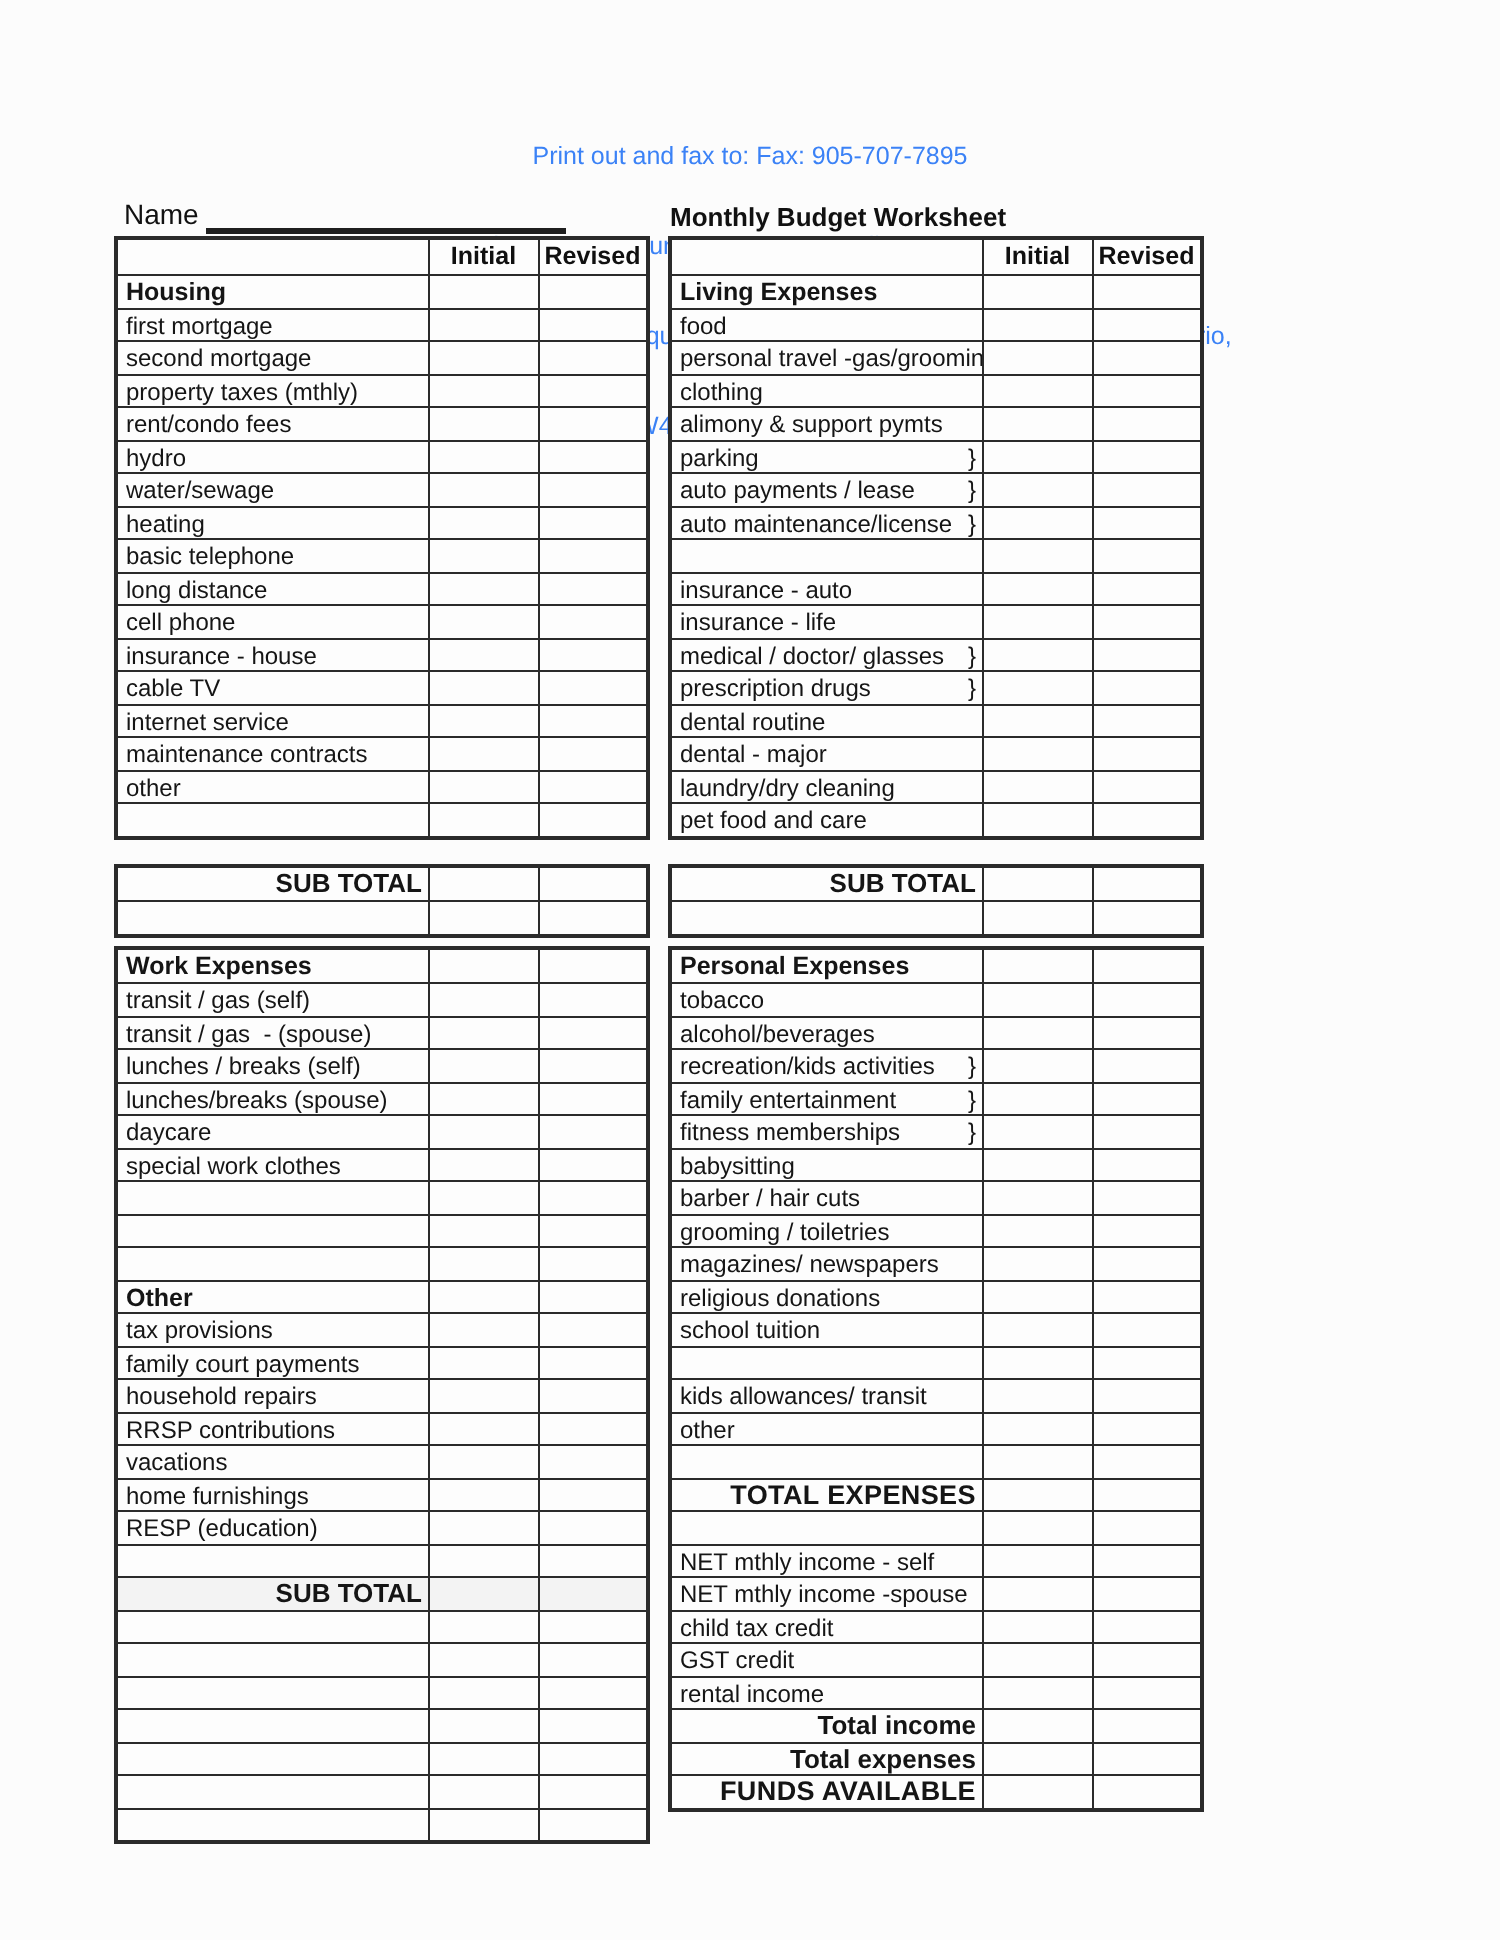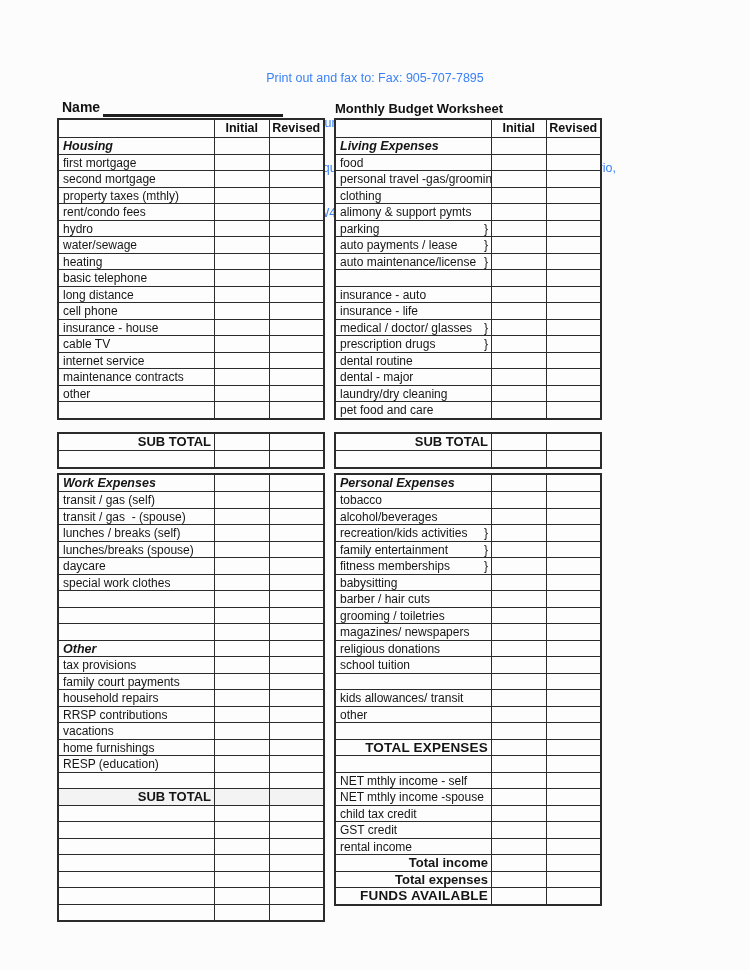--- a/index.html
+++ b/index.html
@@ -4,42 +4,42 @@
 <style>
   html,body{margin:0;padding:0;}
   body{background:#fcfcfc;font-family:"Liberation Sans", sans-serif;}
   .page{position:relative;width:750px;height:970px;background:#fcfcfc;color:#161616;overflow:hidden;}
 
   
   .fax-header{position:absolute;top:41px;left:44px;width:662px;text-align:center;
     font-size:12.5px;line-height:15px;white-space:pre;color:#3b82f6;}
 
   
-  .name-label{position:absolute;top:99px;left:62px;font-size:14px;font-weight:bold;color:#111;}
+  .name-label{position:absolute;top:99px;left:62px;font-size:14px;font-weight:normal;color:#111;}
   .name-underline{position:absolute;top:114px;left:103px;width:180px;height:2.5px;background:#1f1f1f;}
   .sheet-title{position:absolute;top:101px;left:335px;font-size:13px;font-weight:bold;color:#111;text-align:center;}
 
   
   .tables{position:absolute;top:118px;left:57px;display:flex;align-items:flex-start;}
   .tbl{width:268px;flex:0 0 auto;}
   .spacer-col{width:9px;flex:0 0 auto;height:798px;}
 
   .block{border:2px solid #2b2b2b;background:#fdfdfd;}
   .gap{width:100%;}
 
   .row{display:flex;height:16.5px;box-sizing:border-box;border-top:1px solid #2b2b2b;background:transparent;}
   .block .row:first-child{border-top:none;}
   .row.hdr{height:17px;}
 
   .cell{box-sizing:border-box;overflow:hidden;white-space:pre;}
   .c-label{width:184px;position:relative;padding:1px 3px 0 4px;font-size:12px;line-height:14px;color:#151515;}
   .c-init,.c-rev{width:65px;border-left:1px solid #2b2b2b;}
   .hdr .c-init,.hdr .c-rev{font-weight:bold;font-size:12.5px;line-height:16px;text-align:center;color:#101010;}
 
-  .r-section .c-label{font-weight:bold;font-size:12.5px;font-style:italic;}
+  .r-section .c-label{font-weight:bold;font-size:12.5px;}
   .r-subtotal .c-label{font-weight:bold;font-size:13px;text-align:right;padding-right:3px;}
   .r-total .c-label{font-weight:bold;font-size:13.5px;text-align:right;padding-right:3px;letter-spacing:.2px;}
   .r-shaded{background:#f3f3f3;}
 
   .brace{position:absolute;top:1px;font-size:12px;}
   .tbl-left .brace{left:176px;}
   .tbl-right .brace{left:148px;}
 </style>
 </head>
 <body>

